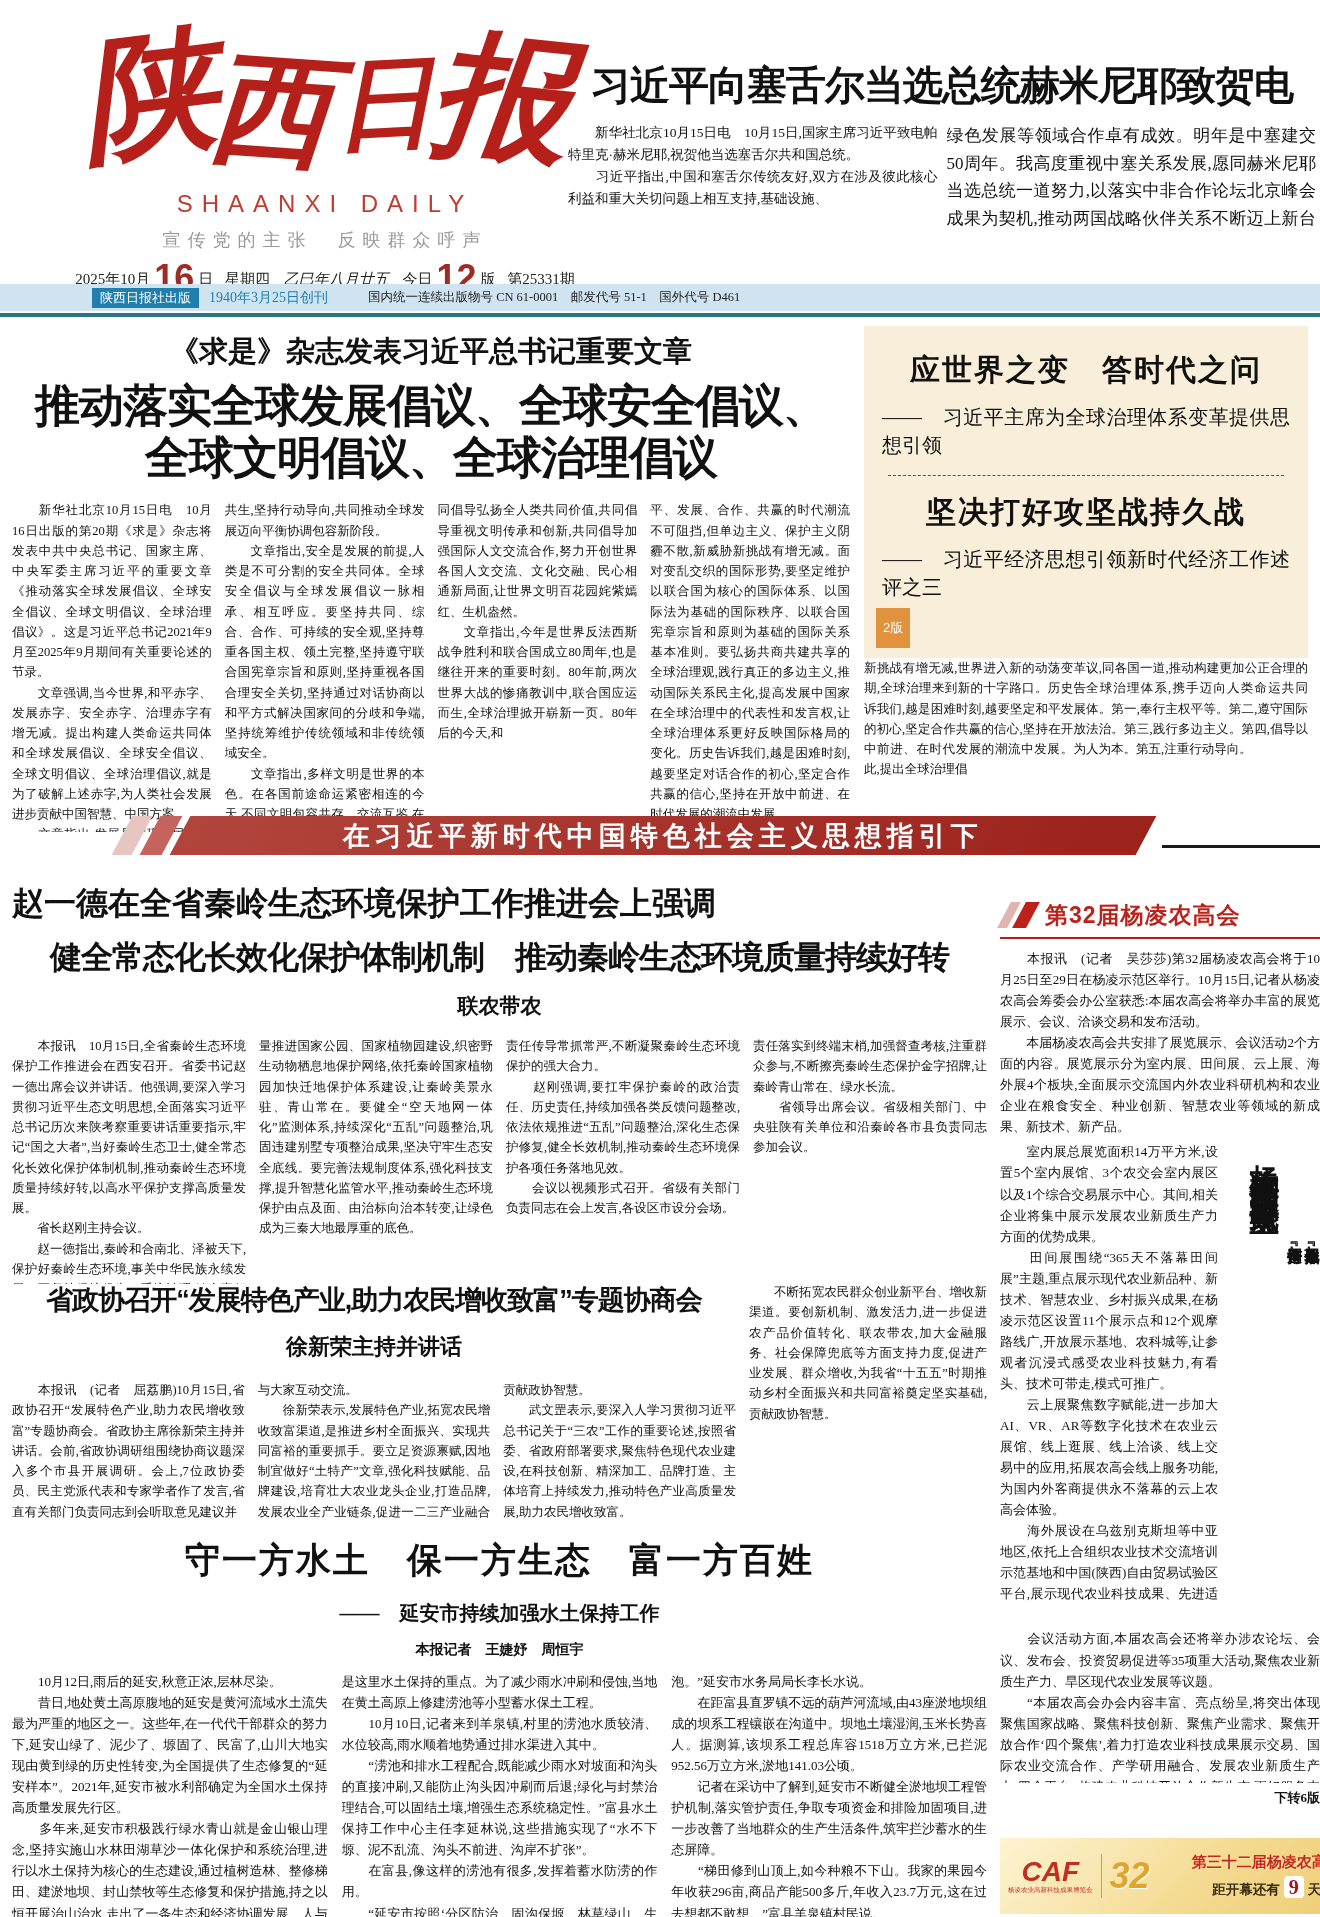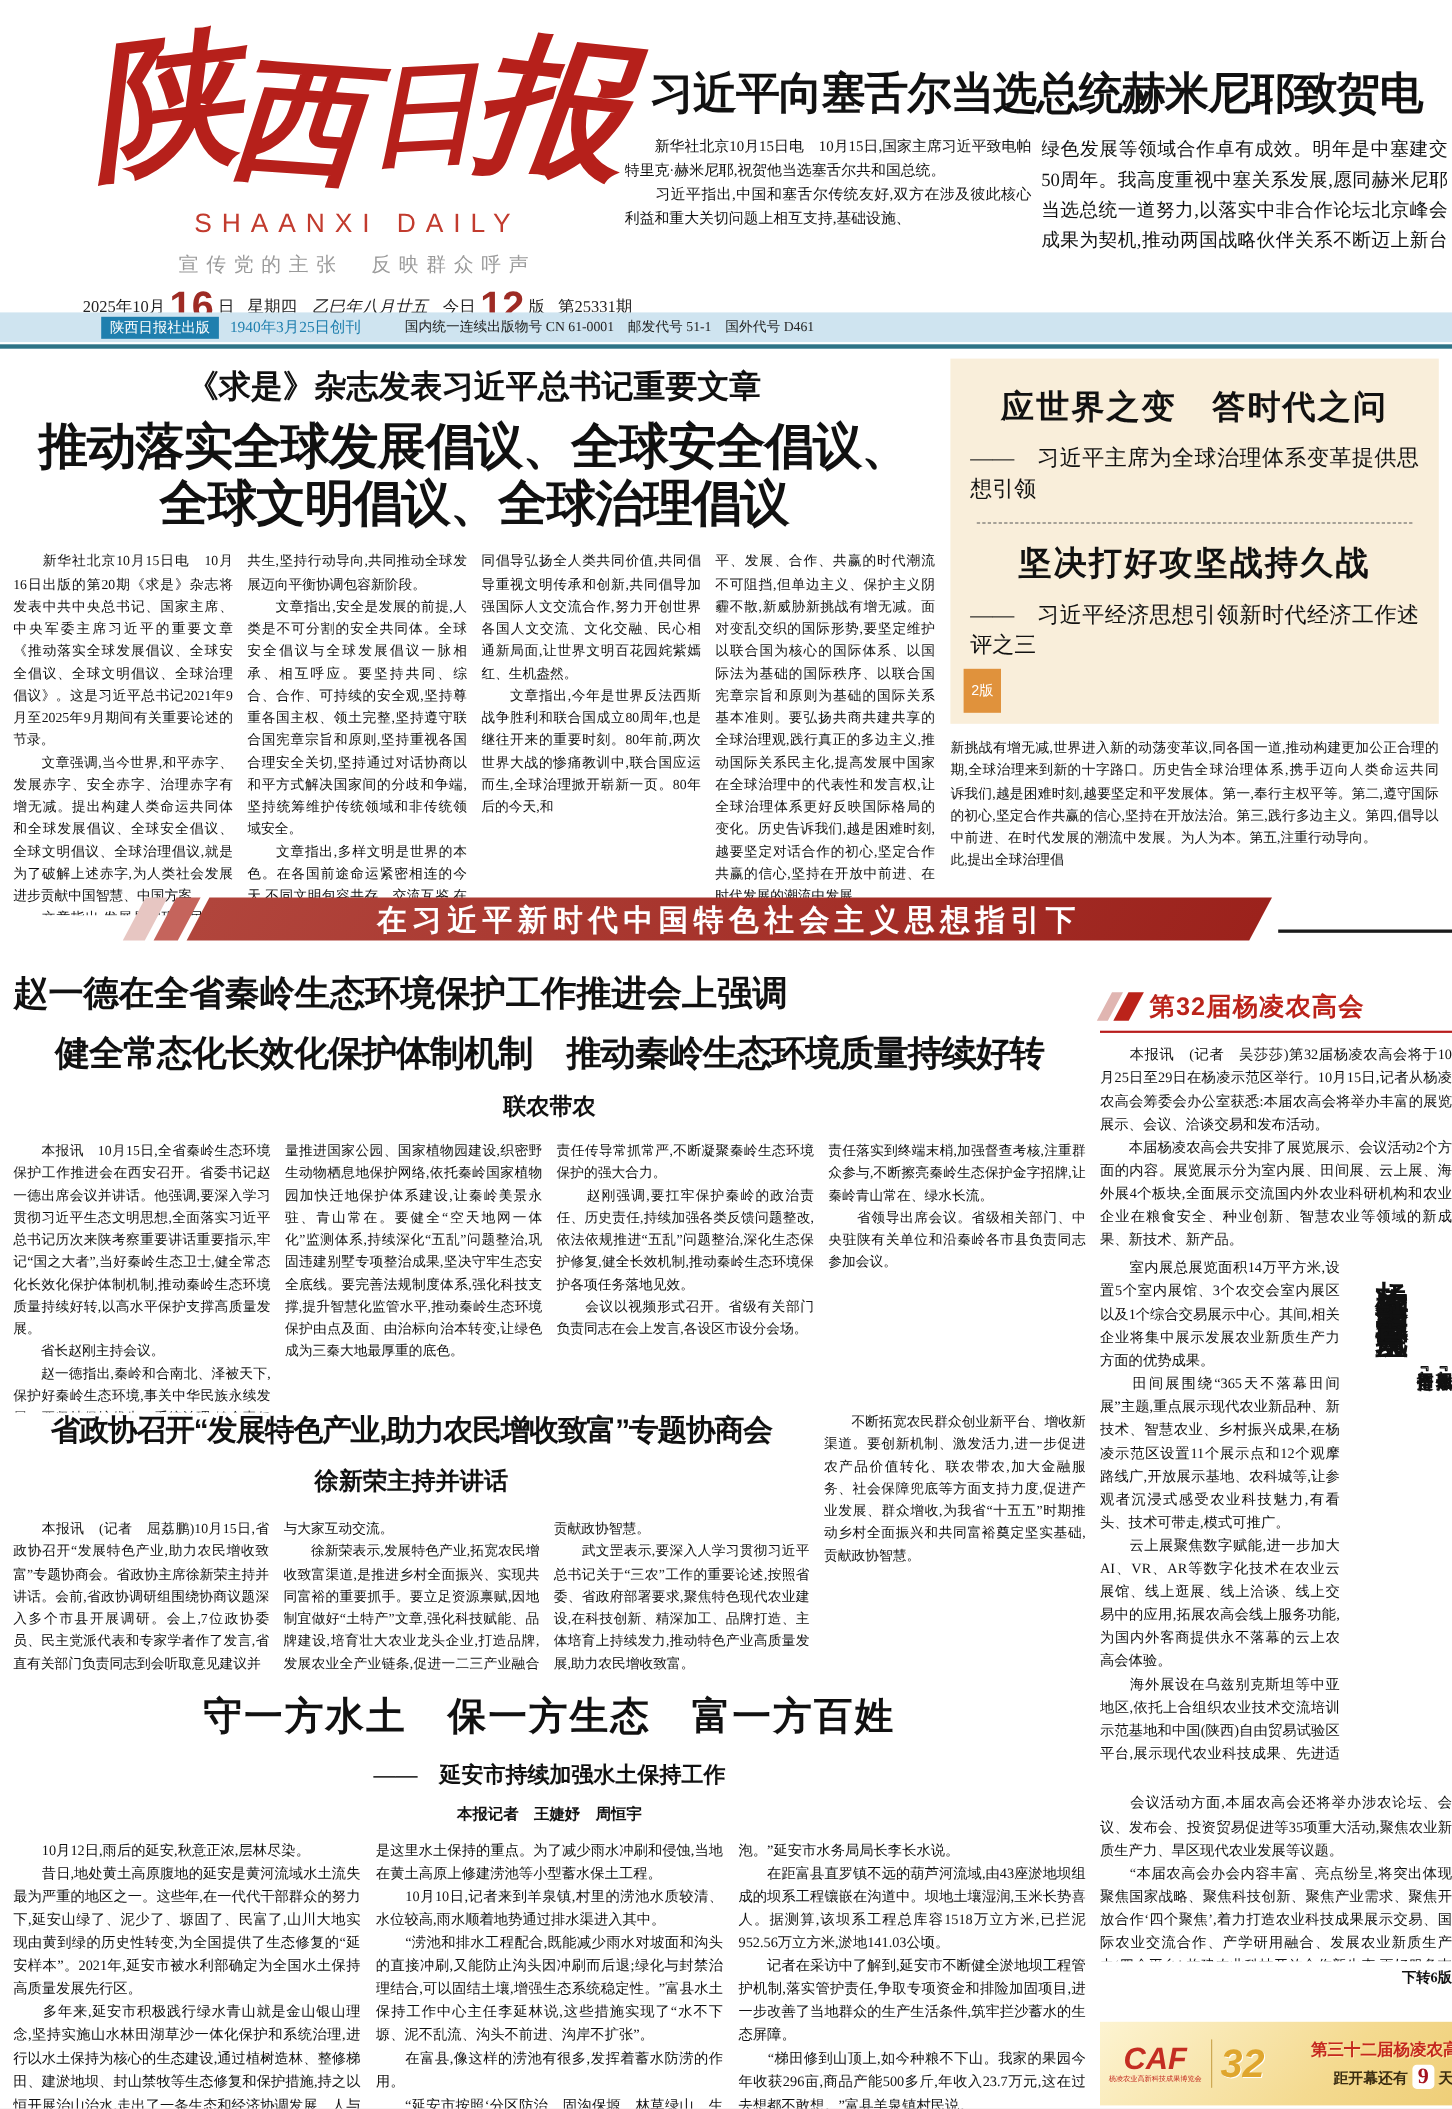--- a/index.html
+++ b/index.html
@@ -44,21 +44,21 @@
   .lead-kicker{font-size:29px;font-weight:bold;text-align:center;margin-top:6px;}
   .lead-headline{font-size:45px;font-weight:bold;text-align:center;line-height:1.16;margin-top:8px;letter-spacing:-1px;}
   .lead-cols{margin-top:16px;display:flex;gap:13px;height:332px;}
   .lead-cols .col{flex:1;}
   .lead-right{width:444px;}
   .box{position:relative;background:#f9eeda;height:292px;padding:24px 18px 16px 18px;}
   .box-t{font-size:30px;font-weight:bold;text-align:center;letter-spacing:2px;}
   .box-s{font-size:20px;margin-top:12px;text-align:justify;line-height:1.4;}
   .box-div{border-top:1px dashed #555;margin:16px 6px;}
   .box-badge{position:absolute;left:12px;bottom:10px;background:#e0923c;color:#fff;font-size:13px;padding:11px 7px;font-family:"Liberation Sans",sans-serif;}
-  .lead-rcols{margin-top:12px;display:flex;height:144px;}
+  .lead-rcols{display:flex;height:144px;}
   .lead-rcols .col{flex:1;}
 
   
   .banner-acc{position:absolute;top:816px;height:39px;transform:skewX(-28deg);}
   .acc1{left:122px;width:20px;background:#e7c6c2;}
   .acc2{left:150px;width:22px;background:#c5645c;}
   .banner-bar{position:absolute;top:816px;left:180px;width:966px;height:39px;
               background:linear-gradient(90deg,#b1453c,#9c221c);transform:skewX(-28deg);
               display:flex;align-items:center;justify-content:center;}
   .banner-text{transform:skewX(28deg);color:#fff;font-size:27px;font-weight:bold;letter-spacing:5px;

